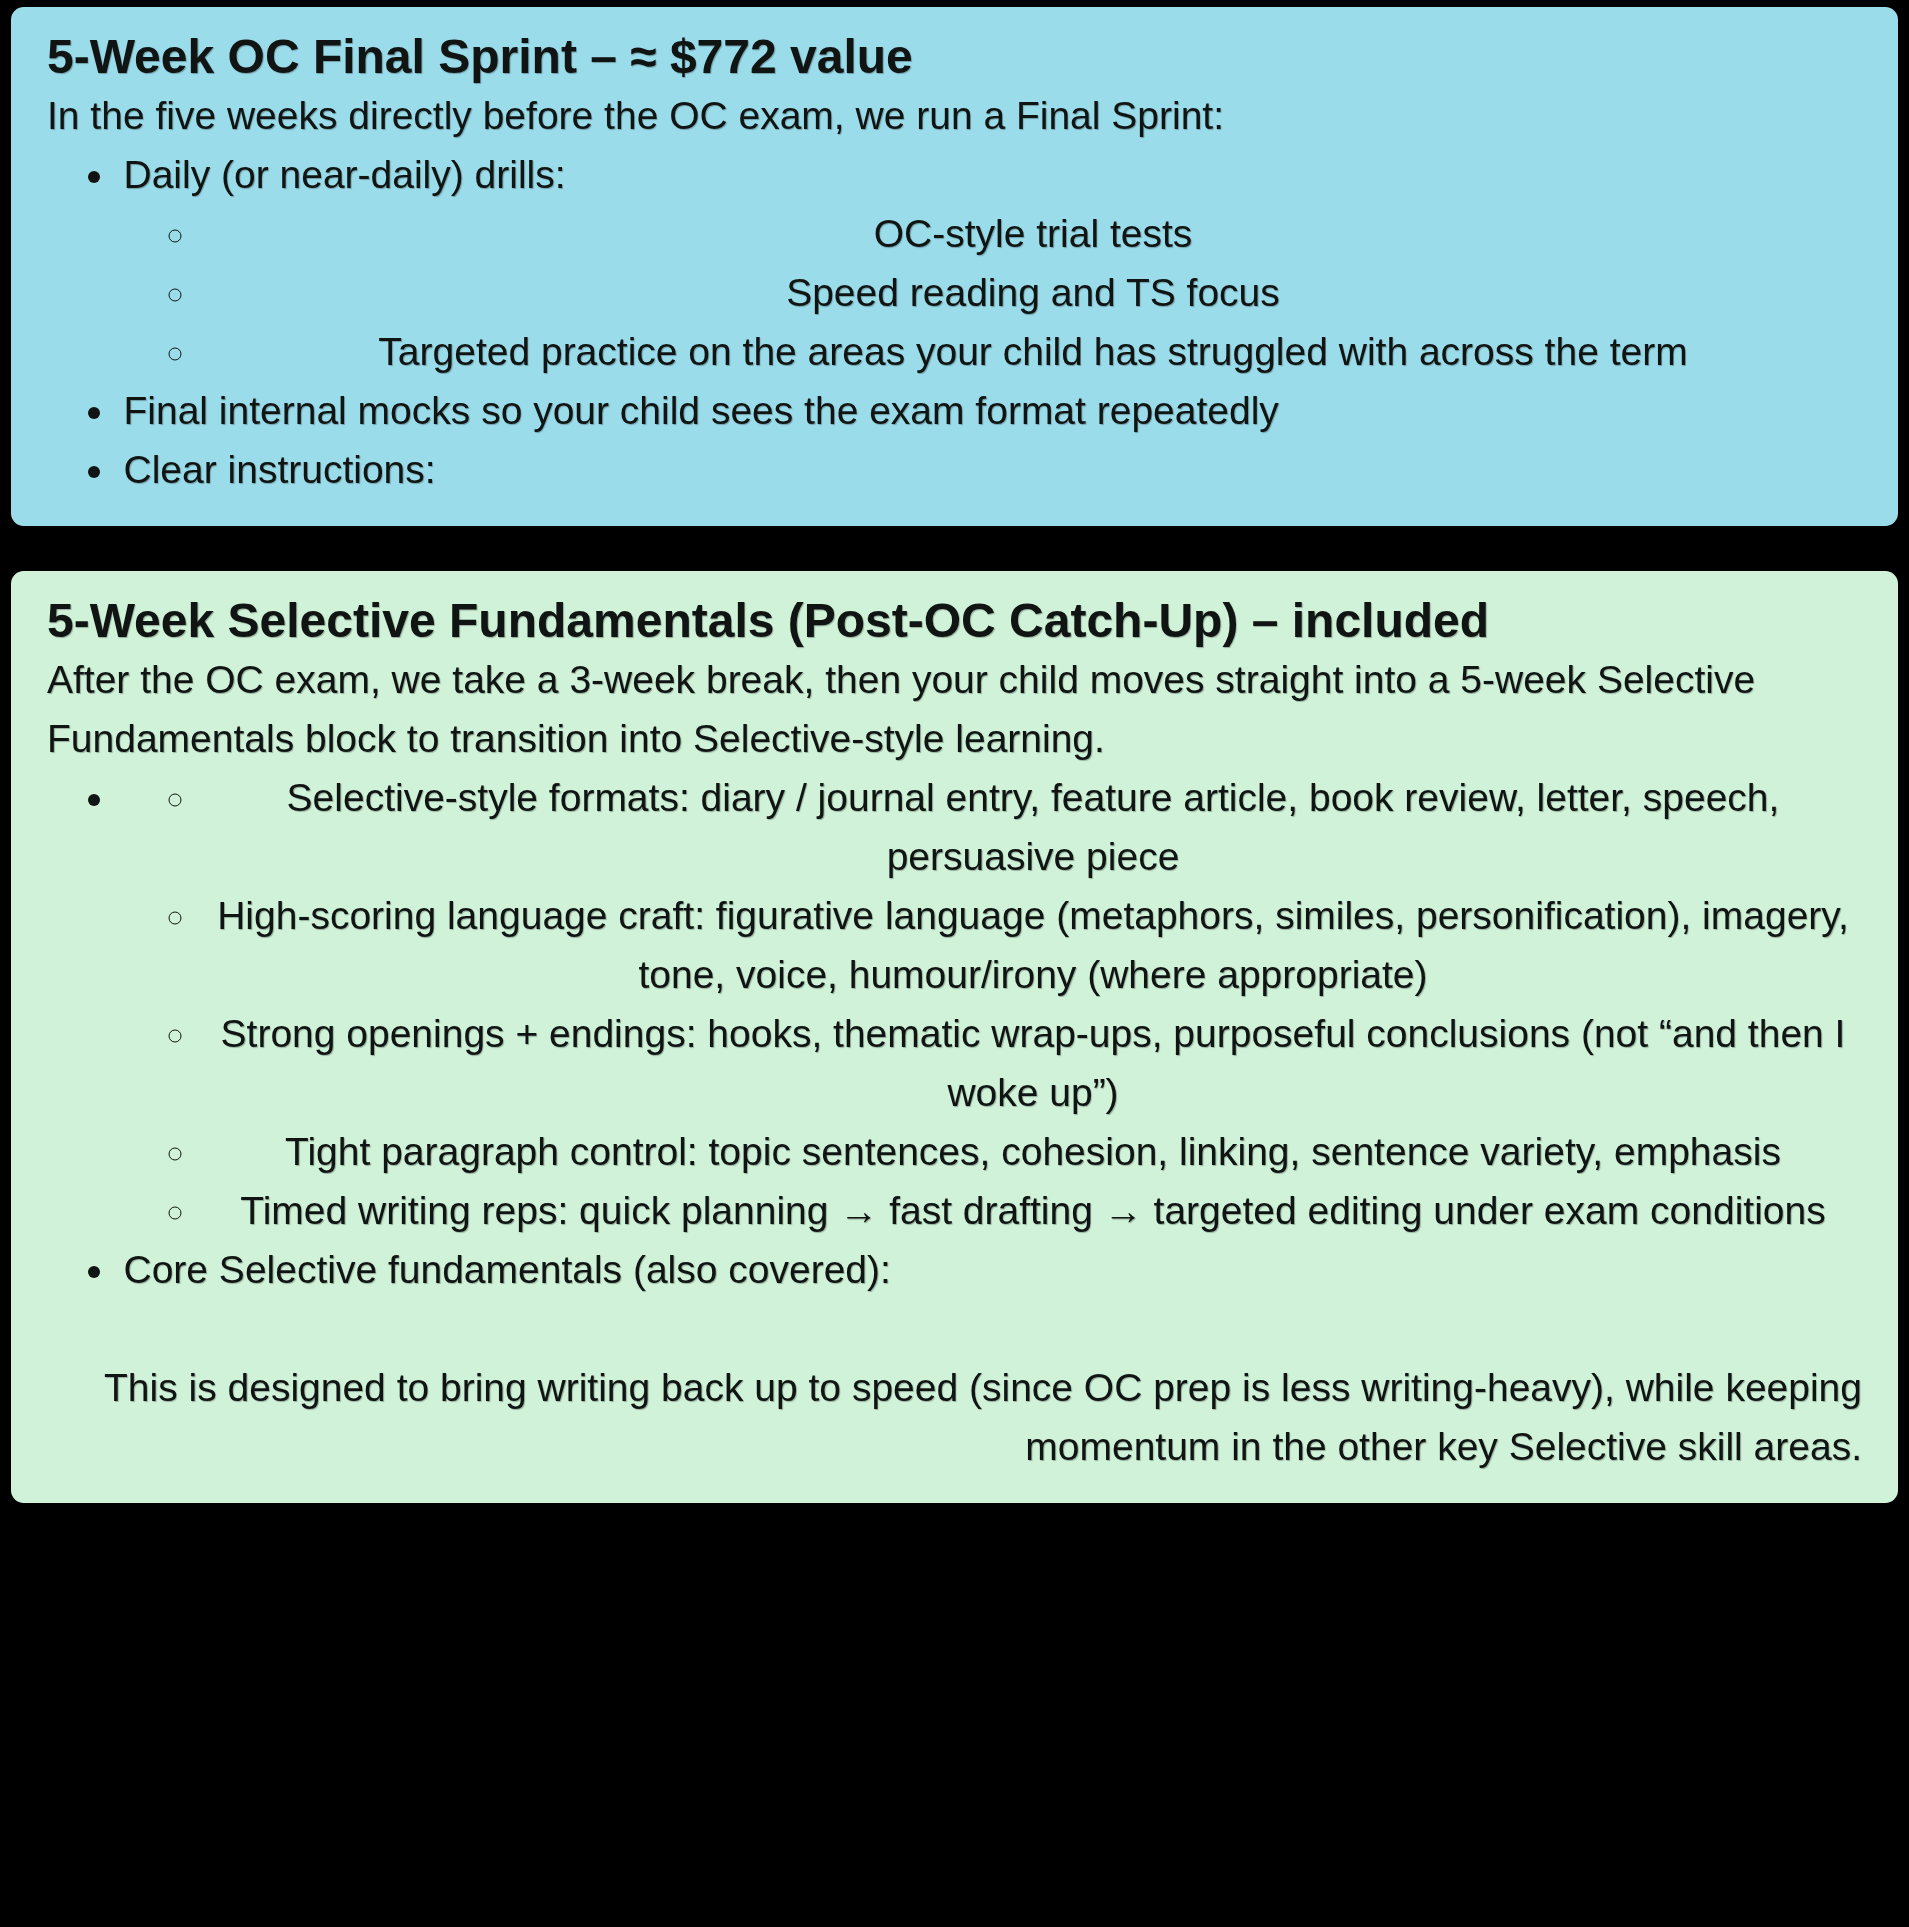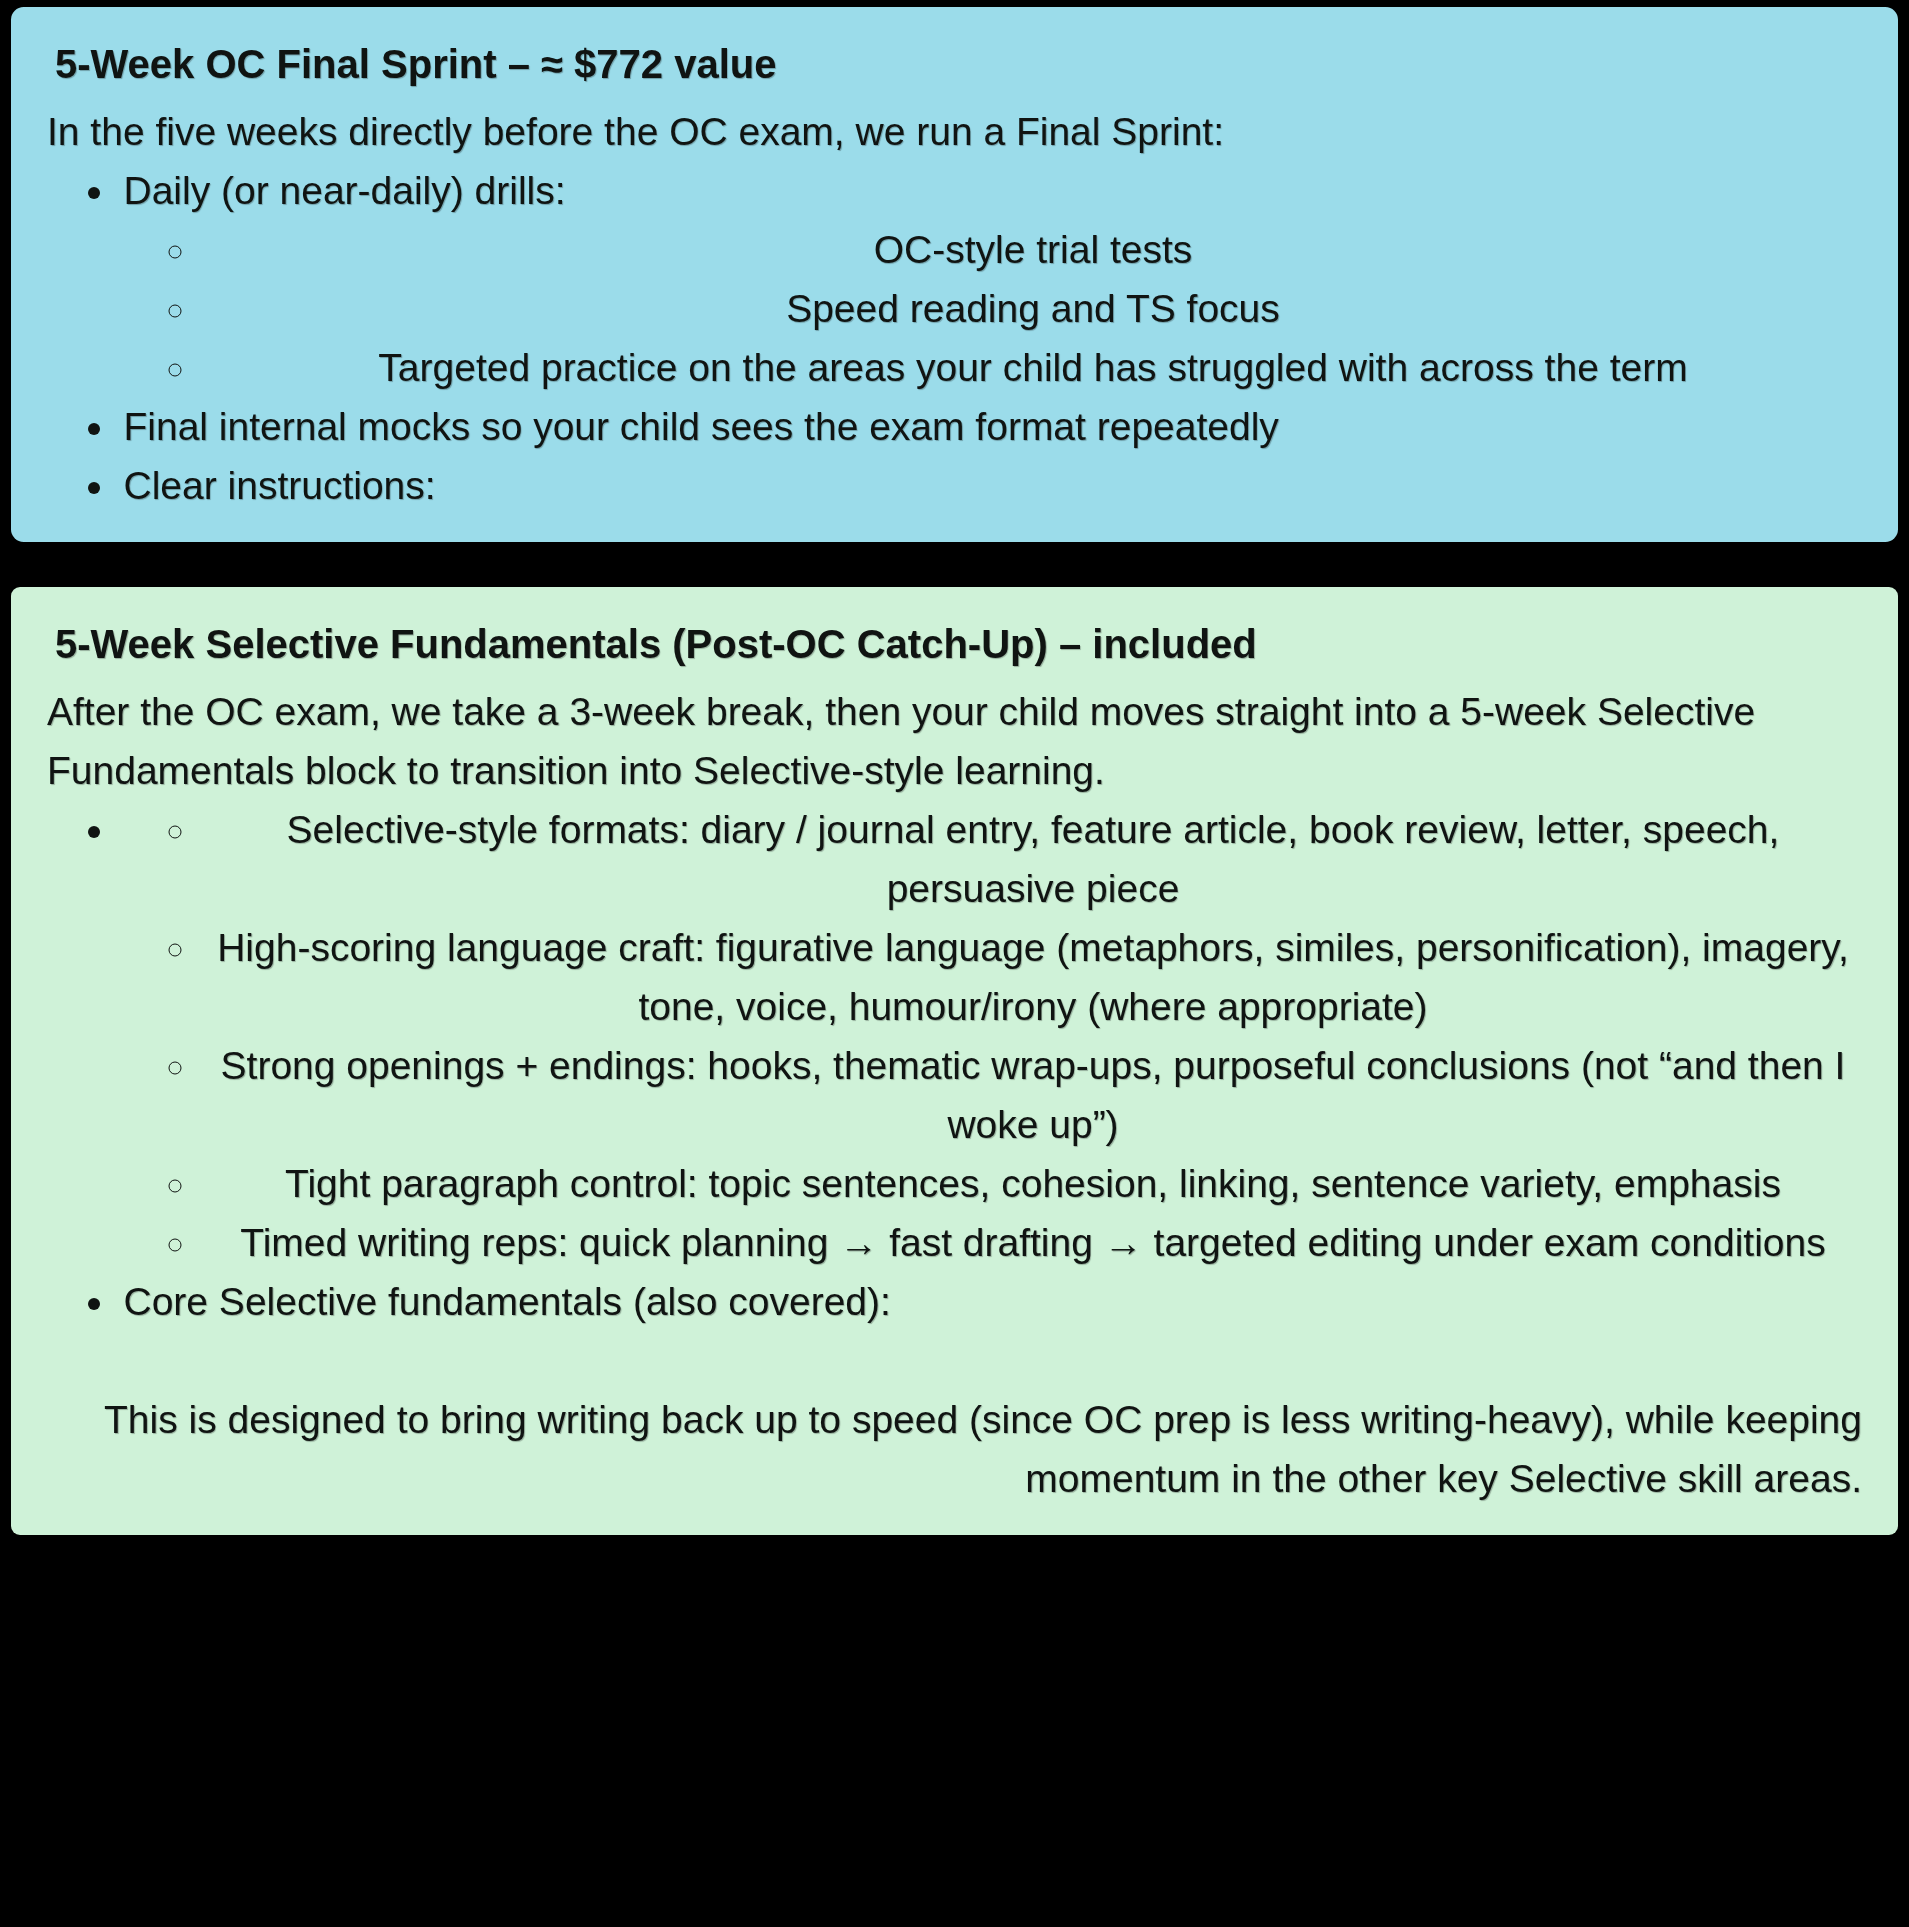--- a/index.html
+++ b/index.html
@@ -20,22 +20,22 @@
     padding: 20px 36px 27px 36px;
     font-size: 39px;
     line-height: 59px;
     text-shadow: 0.9px 1.4px 0.9px rgba(0,0,0,0.28);
     box-sizing: border-box;
     width: 1887px;
   }
   .panel.blue  { margin-top: 7.3px; }
   .panel.green { margin-top: 45px; }
   .panel h2 {
-    margin: 8px;
-    font-size: 40px;
+    margin: 0;
+    font-size: 48px;
     line-height: 59px;
     font-weight: bold;
   }
   .panel p.intro {
     margin: 0;
   }
   ul.level1 {
     margin: 0;
     padding: 0 0 0 71px;
     list-style-type: disc;
@@ -72,21 +72,21 @@
       </li>
       <li>
         <span>Final internal mocks so your child sees the exam format repeatedly</span>
       </li>
       <li>
         <span>Clear instructions:</span>
       </li>
     </ul>
   </section>
 
-  <section class="panel green" style="background: rgb(207, 242, 216); border-radius: 9px;">
+  <section class="panel green" style="background: rgb(207, 242, 216);">
     <h2>5-Week Selective Fundamentals (Post-OC Catch-Up) – included</h2>
     <p class="intro">After the OC exam, we take a 3-week break, then your child moves straight into a 5-week Selective Fundamentals block to transition into Selective-style learning.</p>
     <ul class="level1">
       <li>
         <ul class="level2">
           <li><span>Selective-style formats: diary / journal entry, feature article, book review, letter, speech, persuasive piece</span></li>
           <li><span>High-scoring language craft: figurative language (metaphors, similes, personification), imagery, tone, voice, humour/irony (where appropriate)</span></li>
           <li><span>Strong openings + endings: hooks, thematic wrap-ups, purposeful conclusions (not “and then I woke up”)</span></li>
           <li><span>Tight paragraph control: topic sentences, cohesion, linking, sentence variety, emphasis</span></li>
           <li><span>Timed writing reps: quick planning → fast drafting → targeted editing under exam conditions</span></li>

